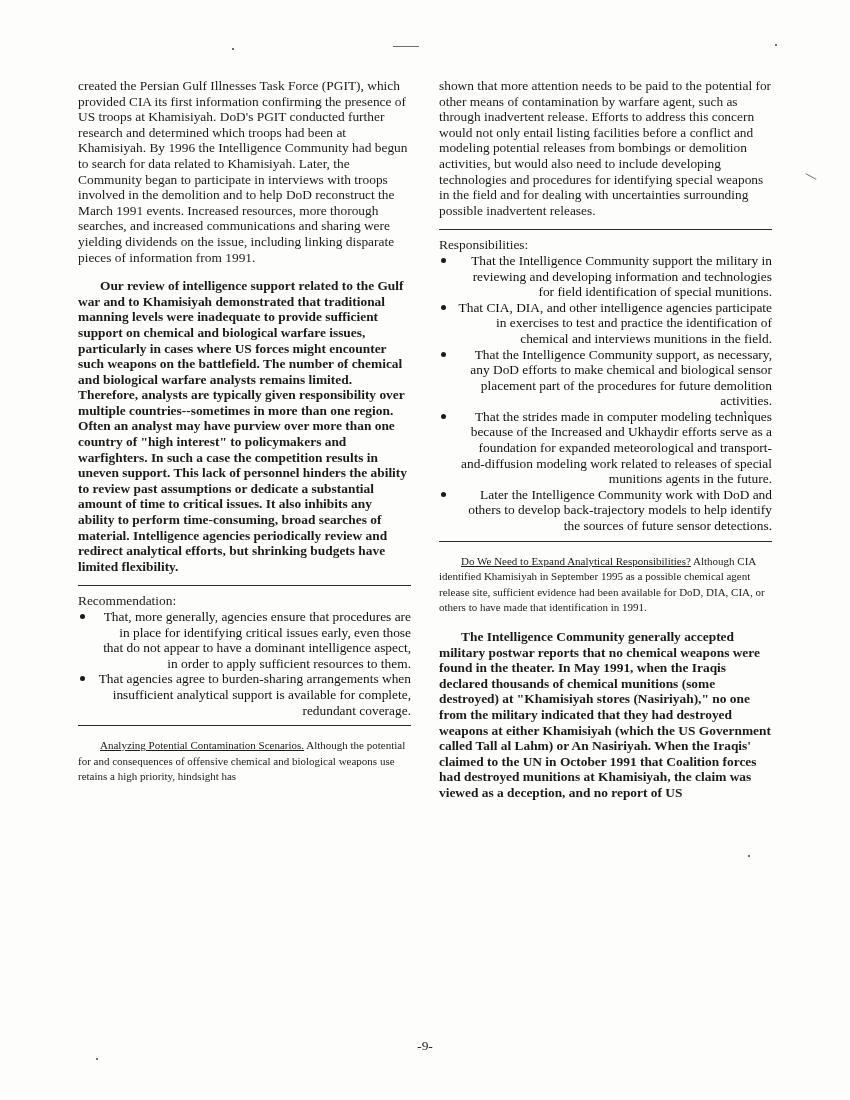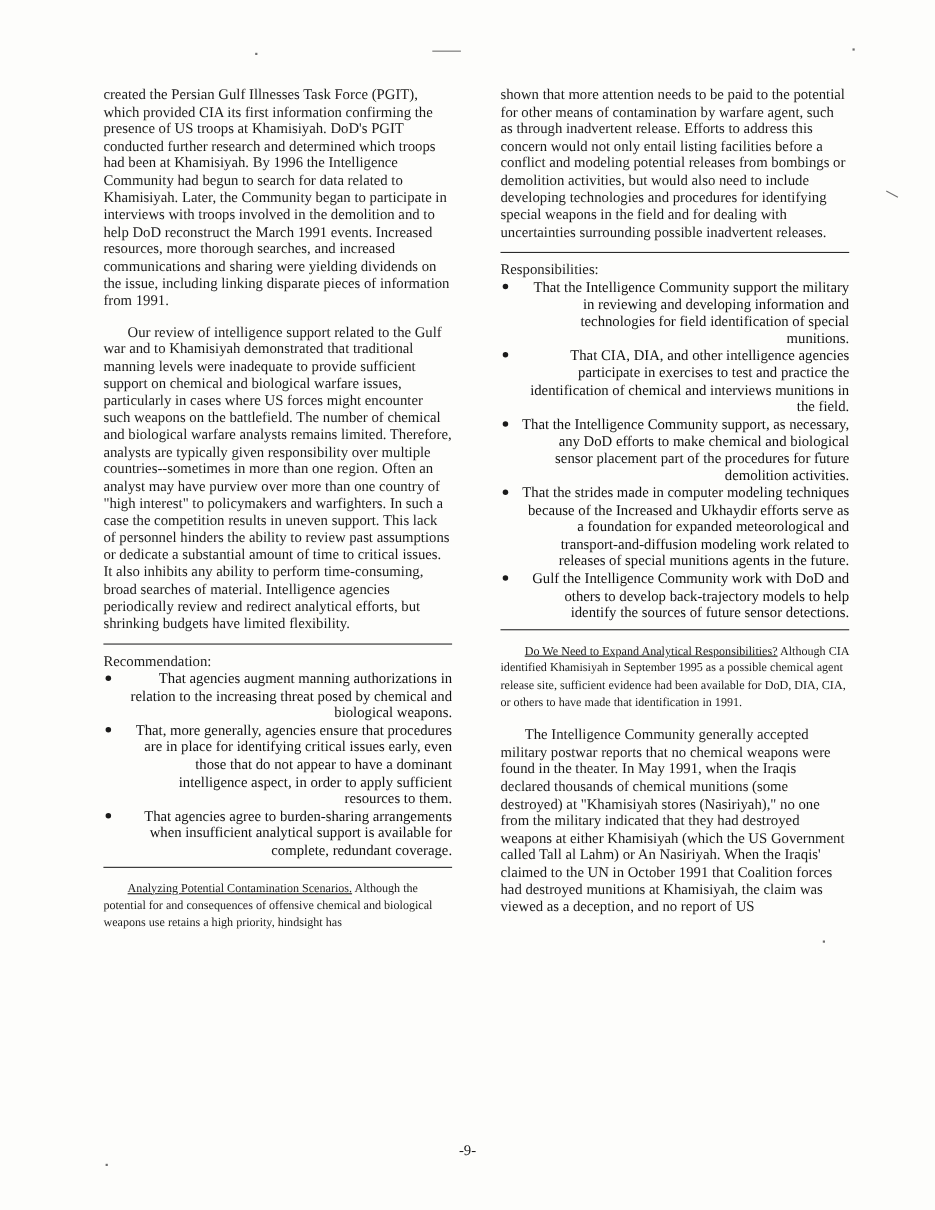--- a/index.html
+++ b/index.html
@@ -25,31 +25,31 @@
   .columns {
     position: absolute;
     left: 78px;
     top: 78px;
     width: 694px;
     display: flex;
     gap: 28px;
   }
   .col {
     width: 333px;
-    margin-left: 16px;
   }
   p {
     margin: 0 0 0 0;
     font-size: 13.4px;
     line-height: 15.6px;
     text-align: left;
     color: #1b1b1b;
   }
   p.indent {
     text-indent: 22px;
+    font-weight: bold;
   }
   p.gap {
     margin-top: 13px;
   }
   .rule {
     border: 0;
     border-top: 1.4px solid #2a2a2a;
     margin: 11px 0 7px 0;
     width: 100%;
   }
@@ -124,21 +124,20 @@
 
       <p>created the Persian Gulf Illnesses Task Force (PGIT), which provided CIA its first information confirming the presence of US troops at Khamisiyah.  DoD's PGIT conducted further research and determined which troops had been at Khamisiyah.  By 1996 the Intelligence Community had begun to search for data related to Khamisiyah.  Later, the Community began to participate in interviews with troops involved in the demolition and to help DoD reconstruct the March 1991 events.  Increased resources, more thorough searches, and increased communications and sharing were yielding dividends on the issue, including linking disparate pieces of information from 1991.</p>
 
       <p class="indent gap">Our review of intelligence support related to the Gulf war and to Khamisiyah demonstrated that traditional manning levels were inadequate to provide sufficient support on chemical and biological warfare issues, particularly in cases where US forces might encounter such weapons on the battlefield.  The number of chemical and biological warfare analysts remains limited.  Therefore, analysts are typically given responsibility over multiple countries--sometimes in more than one region.  Often an analyst may have purview over more than one country of "high interest" to policymakers and warfighters.  In such a case the competition results in uneven support.  This lack of personnel hinders the ability to review past assumptions or dedicate a substantial amount of time to critical issues.  It also inhibits any ability to perform time-consuming, broad searches of material.  Intelligence agencies periodically review and redirect analytical efforts, but shrinking budgets have limited flexibility.</p>
 
       <hr class="rule">
 
       <p class="head">Recommendation:</p>
 
       <ul class="bullets">
-        <li><span class="dot"></span><span>That agencies augment manning authorizations in relation to the increasing threat posed by chemical and biological weapons.</span></li>
         <li><span class="dot"></span><span>That, more generally, agencies ensure that procedures are in place for identifying critical issues early, even those that do not appear to have a dominant intelligence aspect, in order to apply sufficient resources to them.</span></li>
         <li><span class="dot"></span><span>That agencies agree to burden-sharing arrangements when insufficient analytical support is available for complete, redundant coverage.</span></li>
       </ul>
 
       <hr class="rule below">
 
       <p class="sec-head"><span class="u">Analyzing Potential Contamination Scenarios.</span><span>  Although the potential for and consequences of offensive chemical and biological weapons use retains a high priority, hindsight has</span></p>
 
     </div>
 
@@ -148,21 +147,21 @@
 
       <hr class="rule">
 
       <p class="head">Responsibilities:</p>
 
       <ul class="bullets">
         <li><span class="dot"></span><span>That the Intelligence Community support the military in reviewing and developing information and technologies for field identification of special munitions.</span></li>
         <li><span class="dot"></span><span>That CIA, DIA, and other intelligence agencies participate in exercises to test and practice the identification of chemical and interviews munitions in the field.</span></li>
         <li><span class="dot"></span><span>That the Intelligence Community support, as necessary, any DoD efforts to make chemical and biological sensor placement part of the procedures for future demolition activities.</span></li>
         <li><span class="dot"></span><span>That the strides made in computer modeling techniques because of the Increased and Ukhaydir efforts serve as a foundation for expanded meteorological and transport-and-diffusion modeling work related to releases of special munitions agents in the future.</span></li>
-        <li><span class="dot"></span><span>Gulf the Intelligence Community work with DoD and others to develop back-trajectory models to help identify the sources of future sensor detections.</span></li>
+        <li><span class="dot"></span><span>Later the Intelligence Community work with DoD and others to develop back-trajectory models to help identify the sources of future sensor detections.</span></li>
       </ul>
 
       <hr class="rule below">
 
       <p class="sec-head"><span class="u">Do We Need to Expand Analytical Responsibilities?</span><span>  Although CIA identified Khamisiyah in September 1995 as a possible chemical agent release site, sufficient evidence had been available for DoD, DIA, CIA, or others to have made that identification in 1991.</span></p>
 
       <p class="indent gap">The Intelligence Community generally accepted military postwar reports that no chemical weapons were found in the theater.  In May 1991, when the Iraqis declared thousands of chemical munitions (some destroyed) at "Khamisiyah stores (Nasiriyah)," no one from the military indicated that they had destroyed weapons at either Khamisiyah (which the US Government called Tall al Lahm) or An Nasiriyah.  When the Iraqis' claimed to the UN in October 1991 that Coalition forces had destroyed munitions at Khamisiyah, the claim was viewed as a deception, and no report of US</p>
 
     </div>
 

